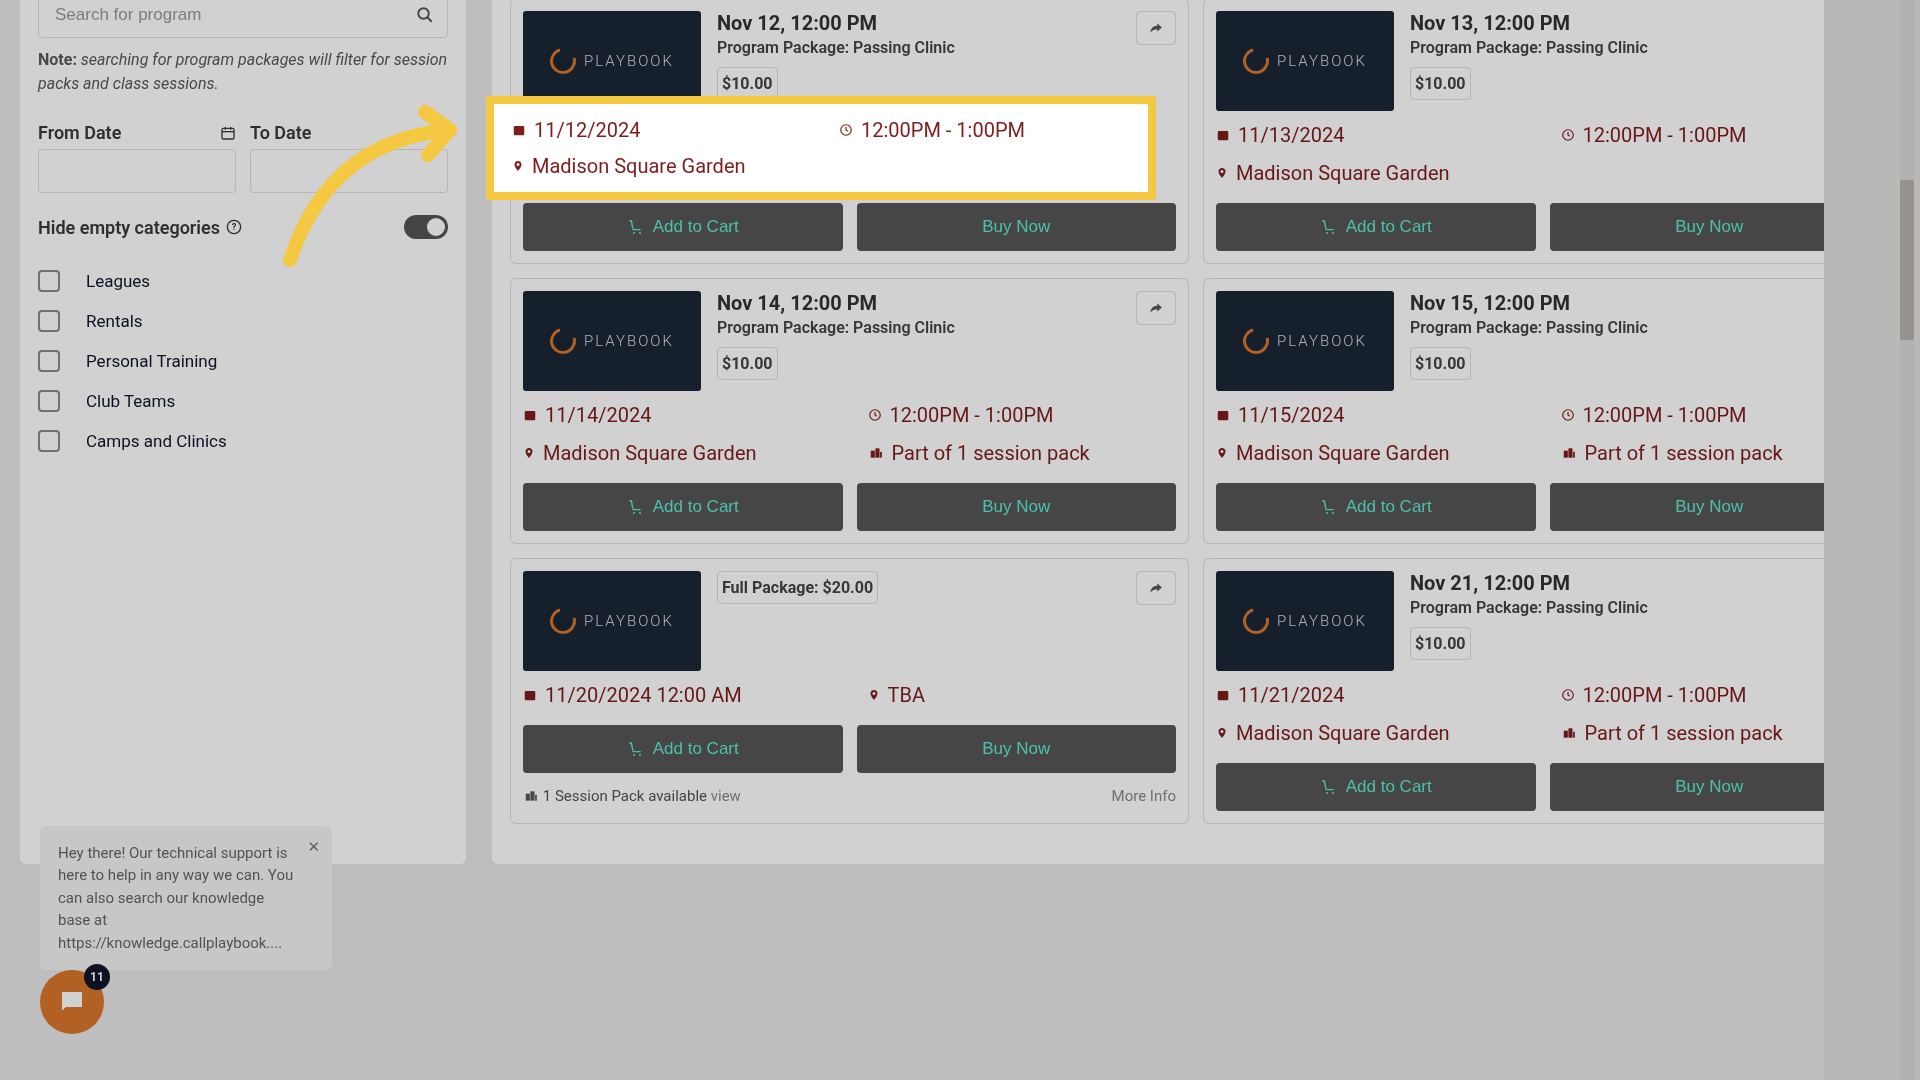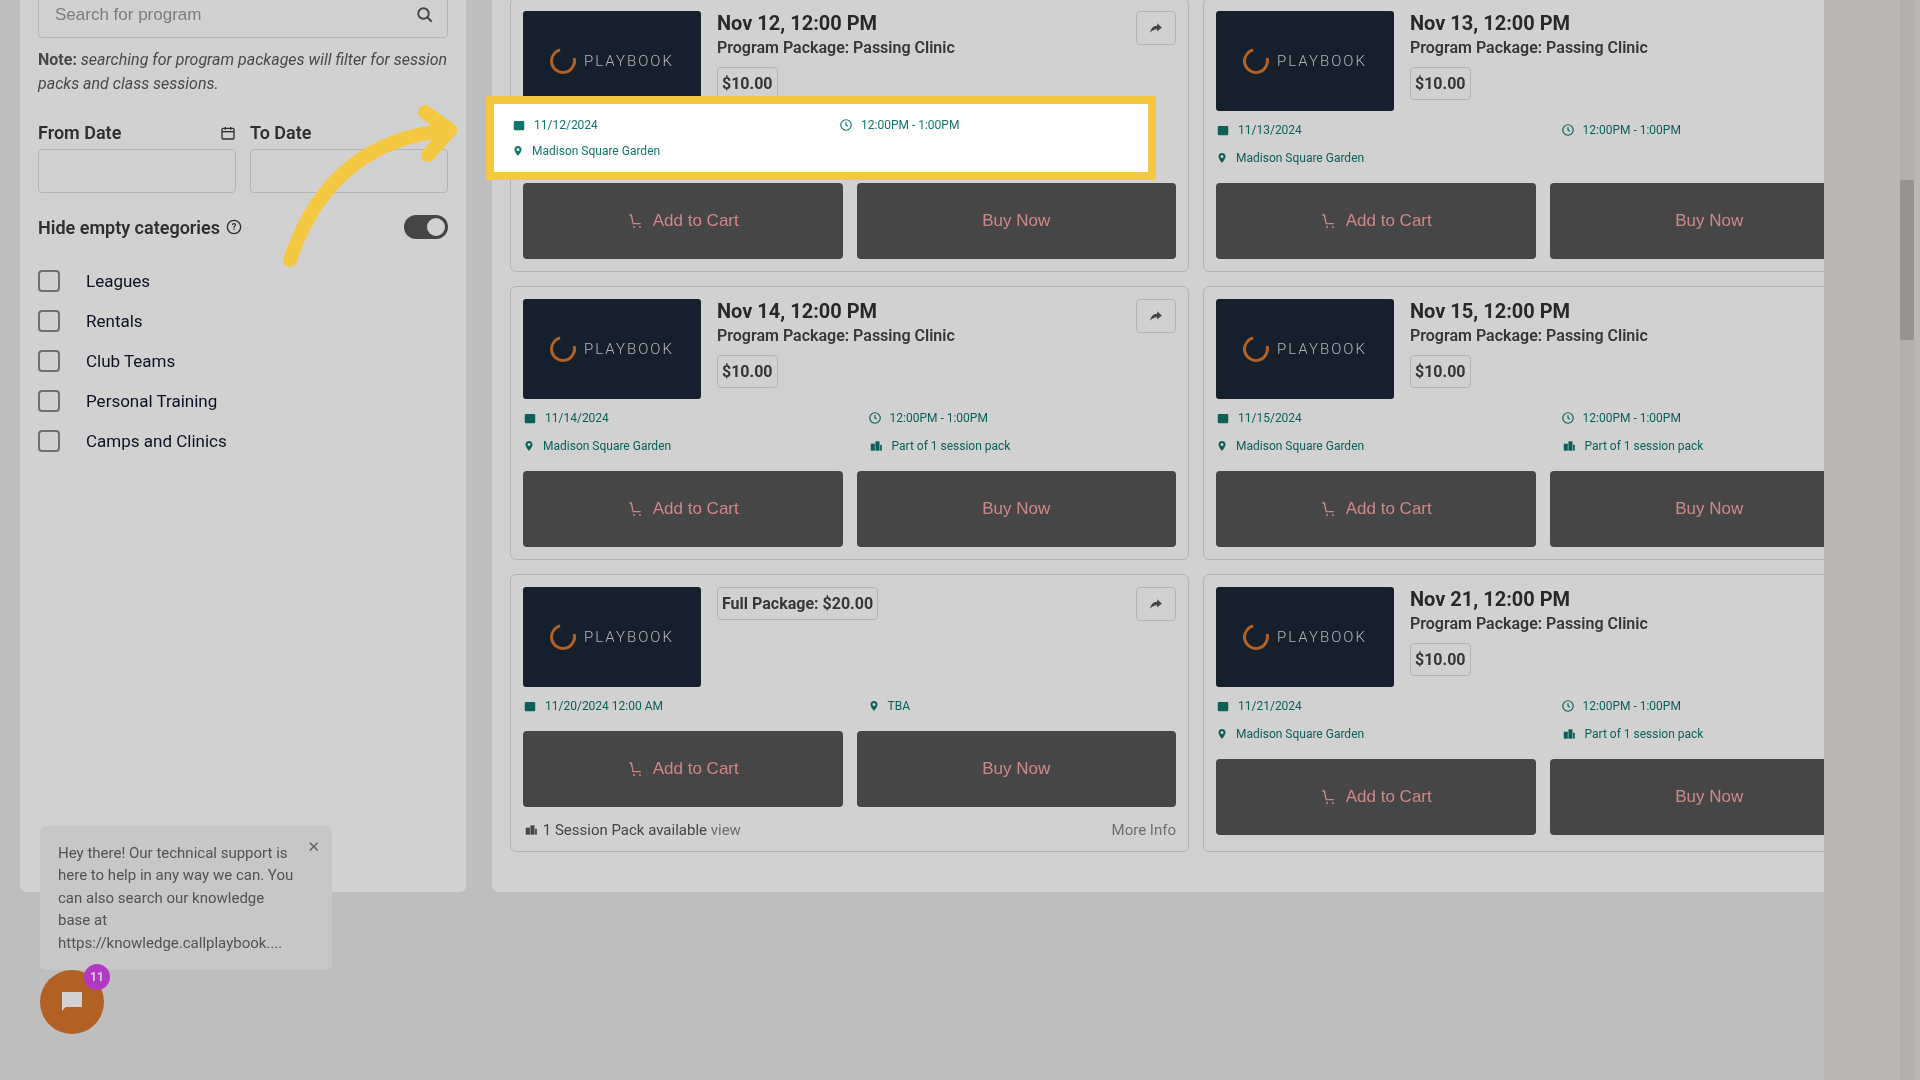--- a/index.html
+++ b/index.html
@@ -213,41 +213,41 @@
   border-radius: 4px;
   display: flex;
   align-items: center;
   justify-content: center;
   color: #555;
 }
 .info-row {
   display: flex;
   gap: 36px;
   margin-bottom: 14px;
-  font-size: 12px;
-  color: #0f766e;
+  font-size: 20px;
+  color: #7f1d1d;
 }
 .info-item {
   flex: 1;
   display: flex;
   align-items: center;
   gap: 8px;
 }
 .btn-row {
   display: flex;
   gap: 14px;
   margin-top: 18px;
 }
 .btn {
   flex: 1;
-  padding: 28px;
+  padding: 14px;
   border: none;
   border-radius: 4px;
   background: #565656;
-  color: #fca5a5;
+  color: #5eead4;
   font-size: 17px;
   font-weight: 500;
   display: flex;
   align-items: center;
   justify-content: center;
   gap: 8px;
 }
 .foot-row {
   display: flex;
   justify-content: space-between;
@@ -304,21 +304,21 @@
   justify-content: center;
   z-index: 3;
 }
 .chat-badge {
   position: absolute;
   top: -6px;
   right: -6px;
   width: 26px;
   height: 26px;
   border-radius: 50%;
-  background: #d946ef;
+  background: #0f172a;
   color: #fff;
   font-size: 12px;
   font-weight: 700;
   display: flex;
   align-items: center;
   justify-content: center;
 }
 .scrollbar {
   position: absolute;
   right: 6px;
@@ -403,25 +403,25 @@
         <li class="cat-item">
             <span class="checkbox"></span>
             <span>Leagues</span>
           </li>
         <li class="cat-item">
             <span class="checkbox"></span>
             <span>Rentals</span>
           </li>
         <li class="cat-item">
             <span class="checkbox"></span>
-            <span>Club Teams</span>
+            <span>Personal Training</span>
           </li>
         <li class="cat-item">
             <span class="checkbox"></span>
-            <span>Personal Training</span>
+            <span>Club Teams</span>
           </li>
         <li class="cat-item">
             <span class="checkbox"></span>
             <span>Camps and Clinics</span>
           </li>
       </ul>
     </div>
   </aside>
 
   <main class="main">

